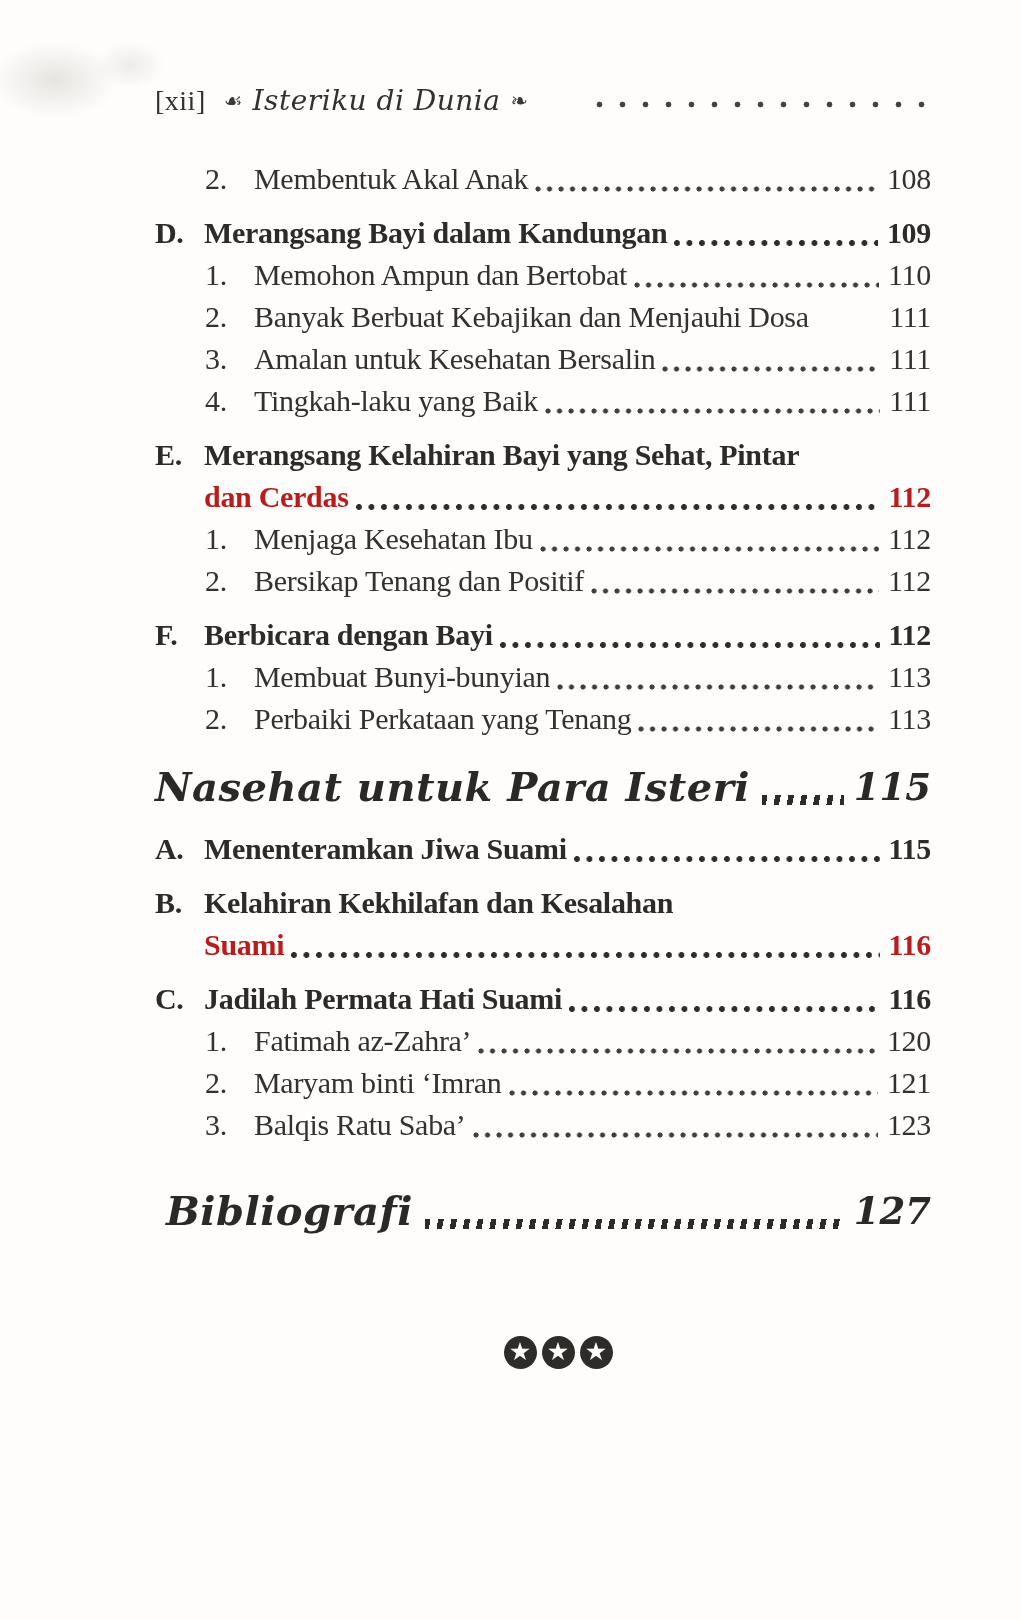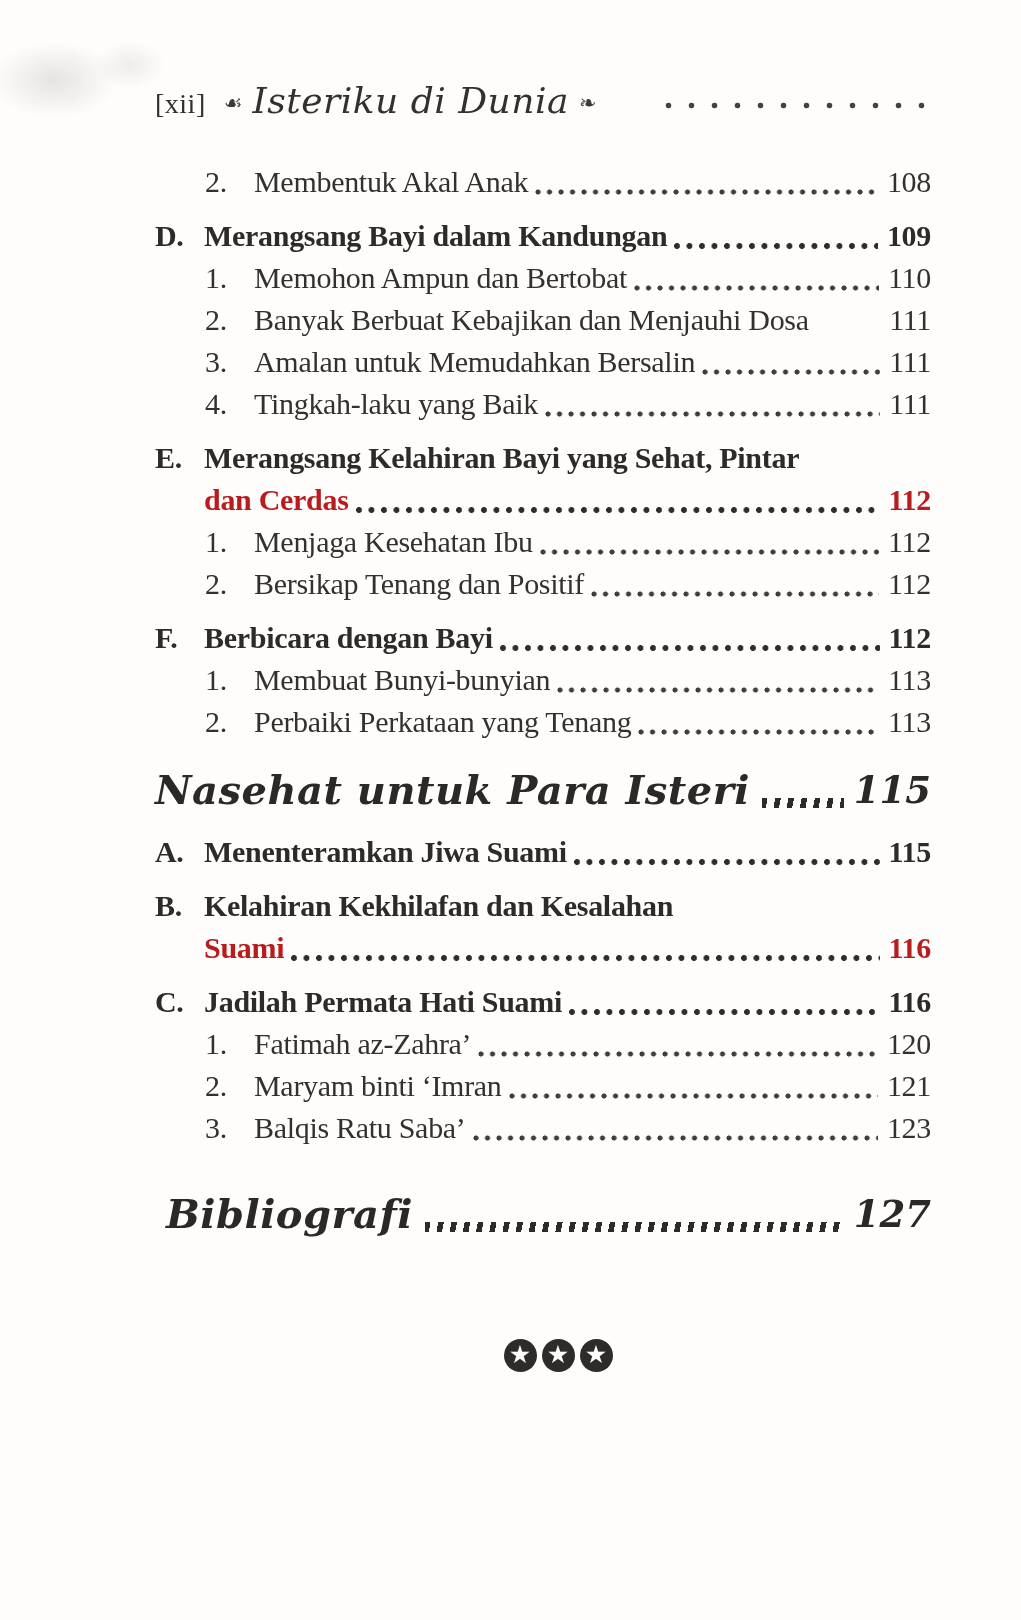--- a/index.html
+++ b/index.html
@@ -21,21 +21,21 @@
     pointer-events: none;
   }
 
   
   .header { display: flex; align-items: baseline; font-size: 28px; line-height: 34px; }
   .folio { letter-spacing: 0.5px; }
   .orn { font-size: 21px; margin: 0 10px; align-self: center; color: #3c3a37; }
   .orn.left { margin-left: 18px; }
   .running-title {
     font-family: "DejaVu Serif", serif;
-    font-style: italic; font-size: 36px; letter-spacing: 0.5px;
+    font-style: italic; font-size: 28px; letter-spacing: 0.5px;
   }
   .header-leader {
     flex: 1 1 auto; align-self: center; height: 7px;
     margin-left: 58px; margin-top: 6px;
     background-image: radial-gradient(circle at 3.5px 3.5px, #45423e 2.5px, rgba(69,66,62,0) 3.2px);
     background-size: 23px 7px; background-repeat: repeat-x;
   }
 
   
   .toc { margin-top: 40px; }
@@ -120,21 +120,21 @@
         <span class="pg">110</span>
       </div>
       <div class="row sub">
         <span class="num">2.</span>
         <span class="title">Banyak Berbuat Kebajikan dan Menjauhi Dosa</span>
         <span class="leader noleader"></span>
         <span class="pg">111</span>
       </div>
       <div class="row sub">
         <span class="num">3.</span>
-        <span class="title">Amalan untuk Memudahkan Bersalin</span>
+        <span class="title">Amalan untuk Kesehatan Bersalin</span>
         <span class="leader"></span>
         <span class="pg">111</span>
       </div>
       <div class="row sub">
         <span class="num">4.</span>
         <span class="title">Tingkah-laku yang Baik</span>
         <span class="leader"></span>
         <span class="pg">111</span>
       </div>
       <div class="row main first">

